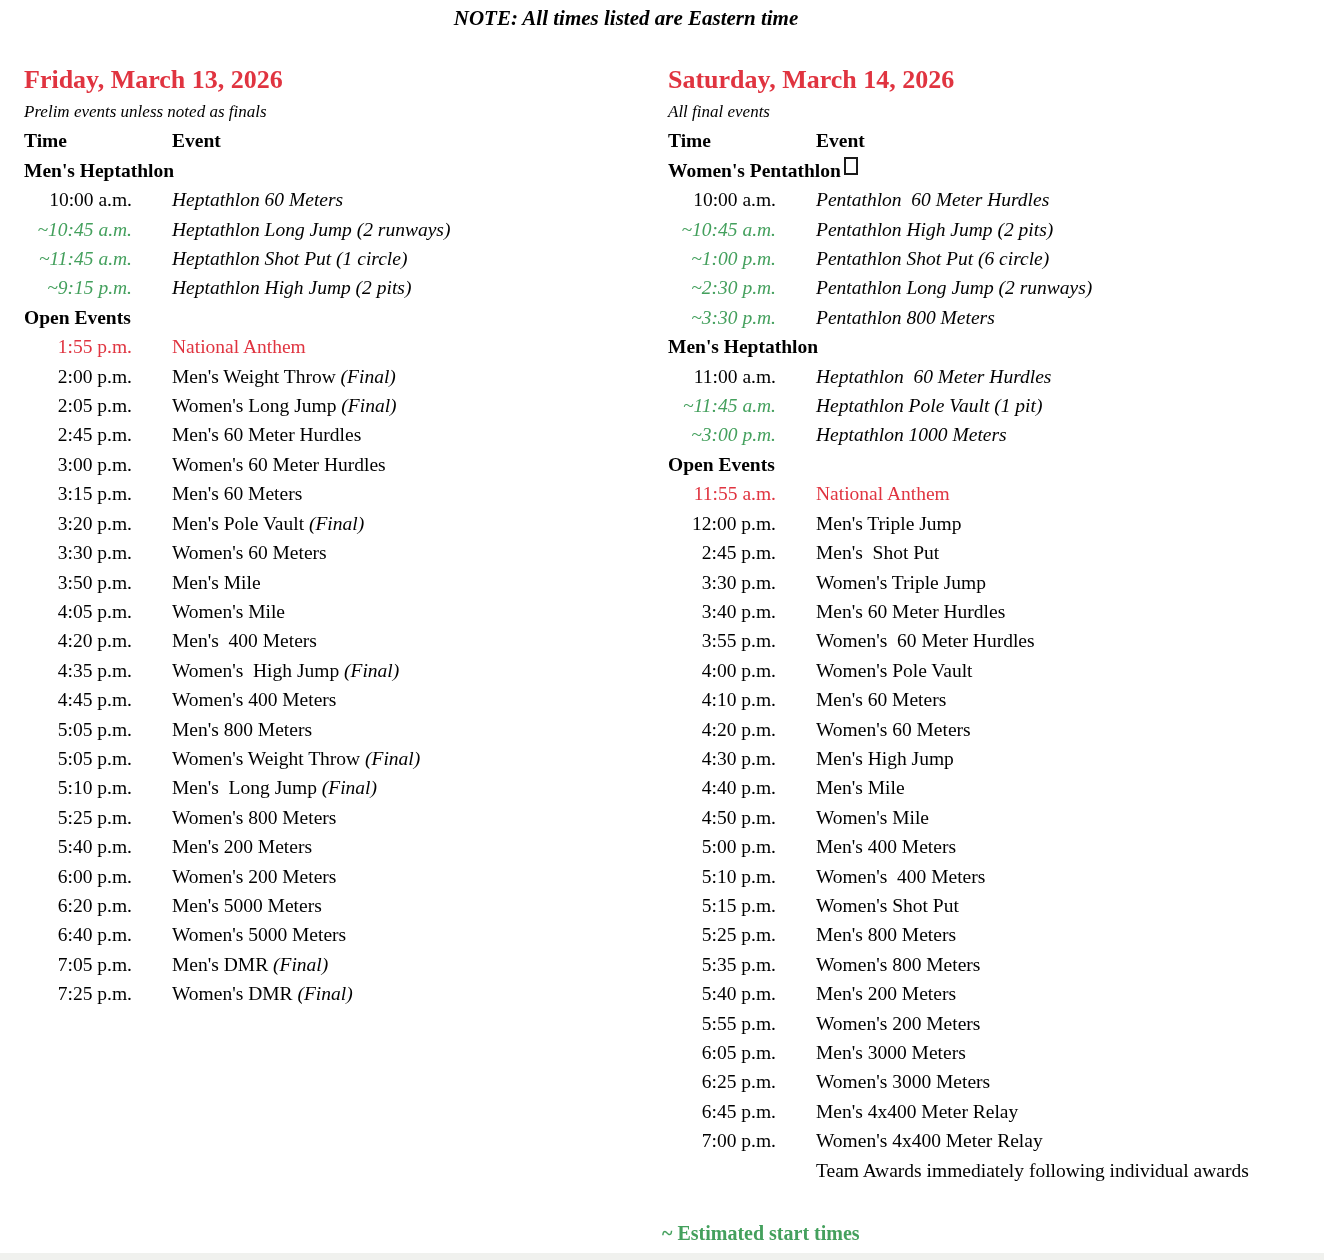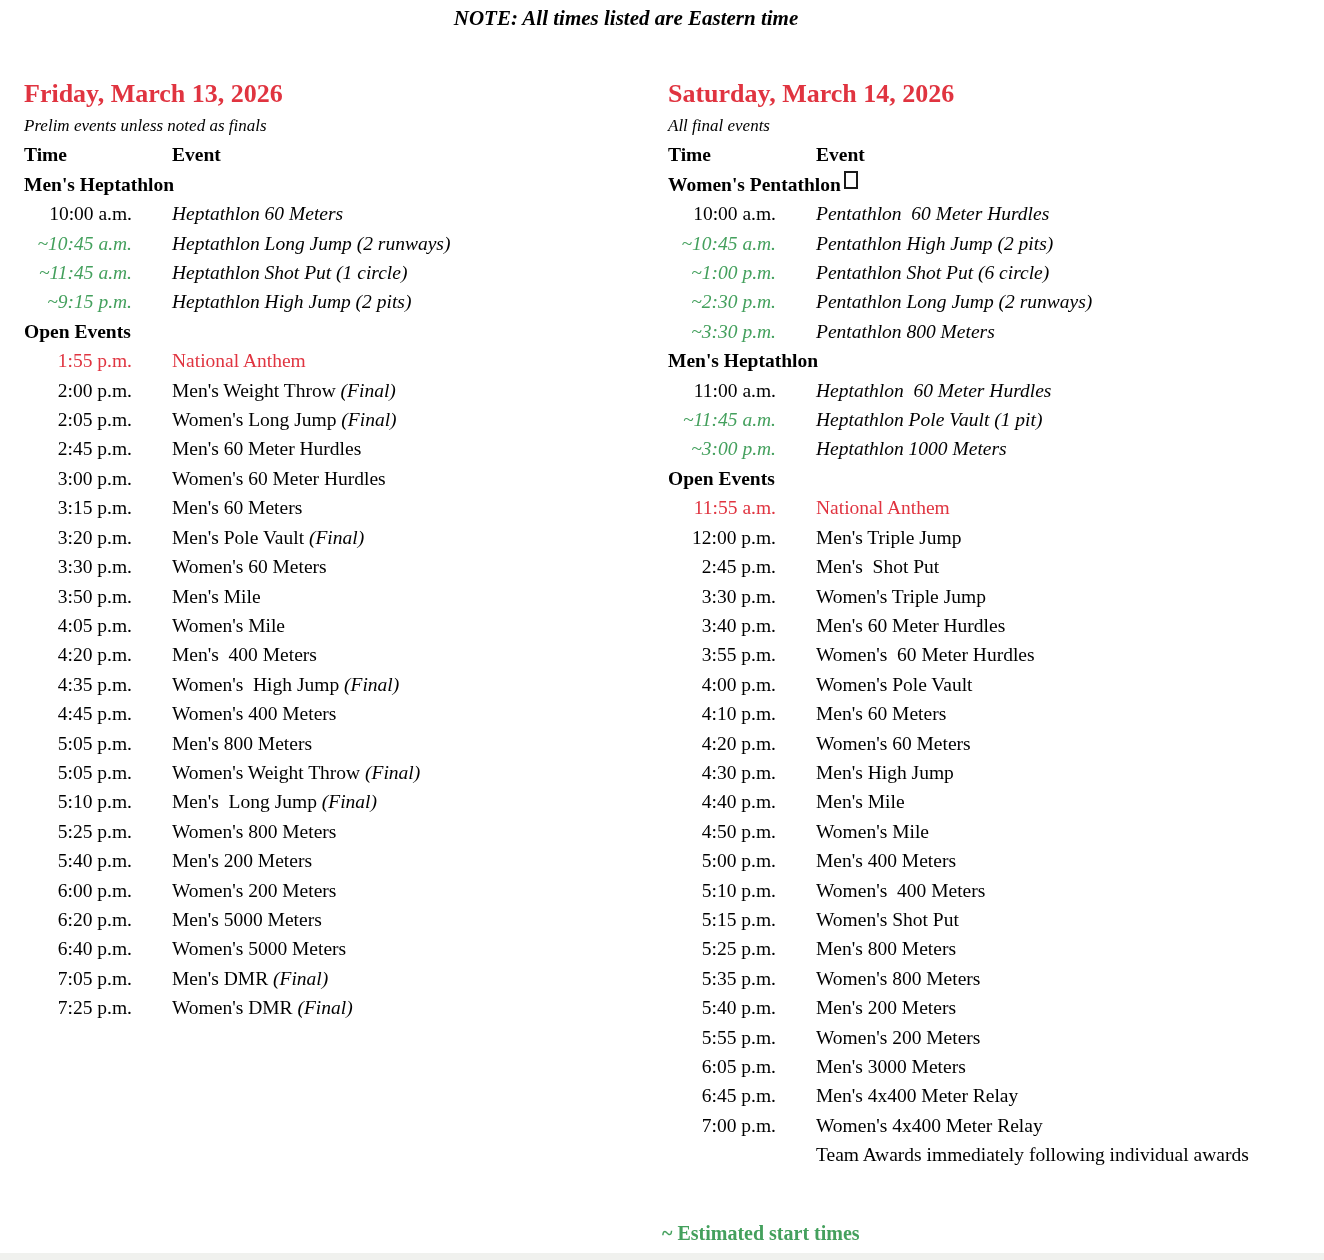--- a/index.html
+++ b/index.html
@@ -5,21 +5,21 @@
   html,body{margin:0;padding:0;}
   body{
     width:1324px;height:1260px;position:relative;overflow:hidden;
     background:#ffffff;color:#000;
     font-family:"Liberation Serif","DejaVu Serif",serif;
   }
   .note{
     position:absolute;top:5px;left:16px;width:1220px;text-align:center;
     font-weight:bold;font-style:italic;font-size:21px;line-height:26px;
   }
-  .columns{position:absolute;top:77px;left:24px;display:flex;}
+  .columns{position:absolute;top:63px;left:24px;display:flex;}
   .col{width:644px;}
   .col.right{width:656px;}
   .col-title{
     color:var(--red);font-size:26px;font-weight:bold;line-height:34px;margin:0;
   }
   .col-sub{font-style:italic;font-size:17px;line-height:29.4px;}
   table{border-collapse:collapse;table-layout:fixed;}
   td,th{padding:0;vertical-align:baseline;font-size:19.5px;line-height:29.4px;white-space:pre;}
   th{font-weight:bold;}
   th.time,td.time{width:108px;text-align:right;}
@@ -305,20 +305,24 @@
           </tr>
           <tr>
             <td class="time">5:55 p.m.</td>
             <td class="event">Women's 200 Meters</td>
           </tr>
           <tr>
             <td class="time">6:05 p.m.</td>
             <td class="event">Men's 3000 Meters</td>
           </tr>
           <tr>
+            <td class="time">6:25 p.m.</td>
+            <td class="event">Women's 3000 Meters</td>
+          </tr>
+          <tr>
             <td class="time">6:45 p.m.</td>
             <td class="event">Men's 4x400 Meter Relay</td>
           </tr>
           <tr>
             <td class="time">7:00 p.m.</td>
             <td class="event">Women's 4x400 Meter Relay</td>
           </tr>
           <tr>
             <td class="time"></td>
             <td class="event">Team Awards immediately following individual awards</td>

